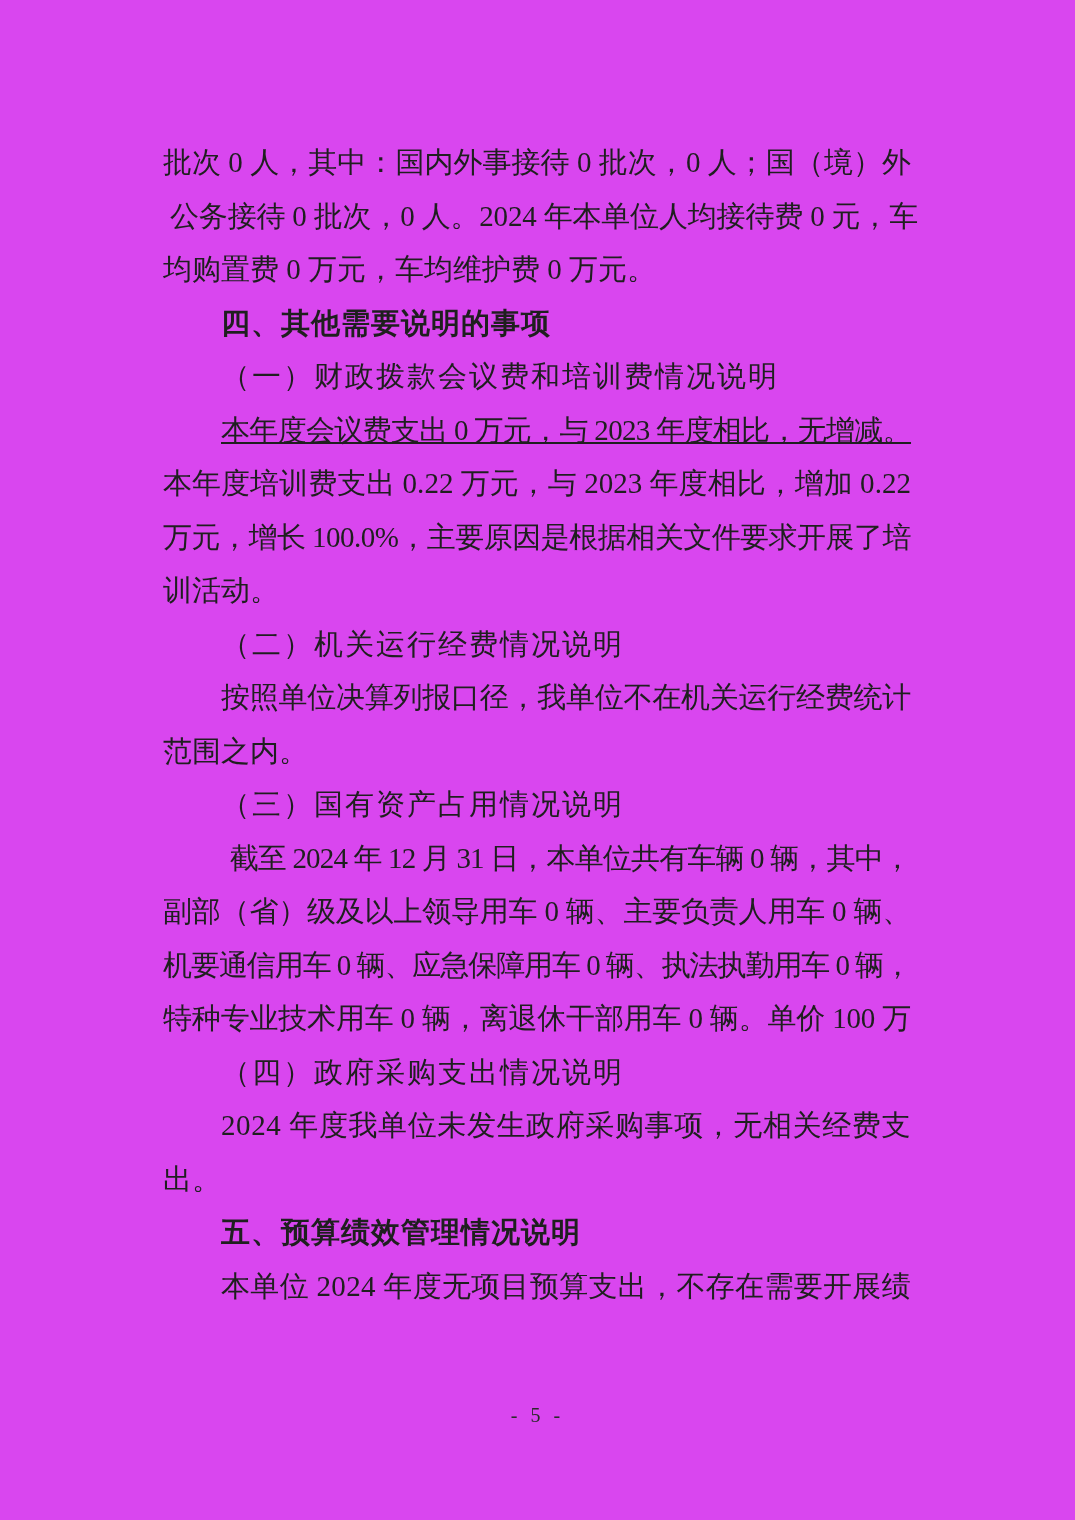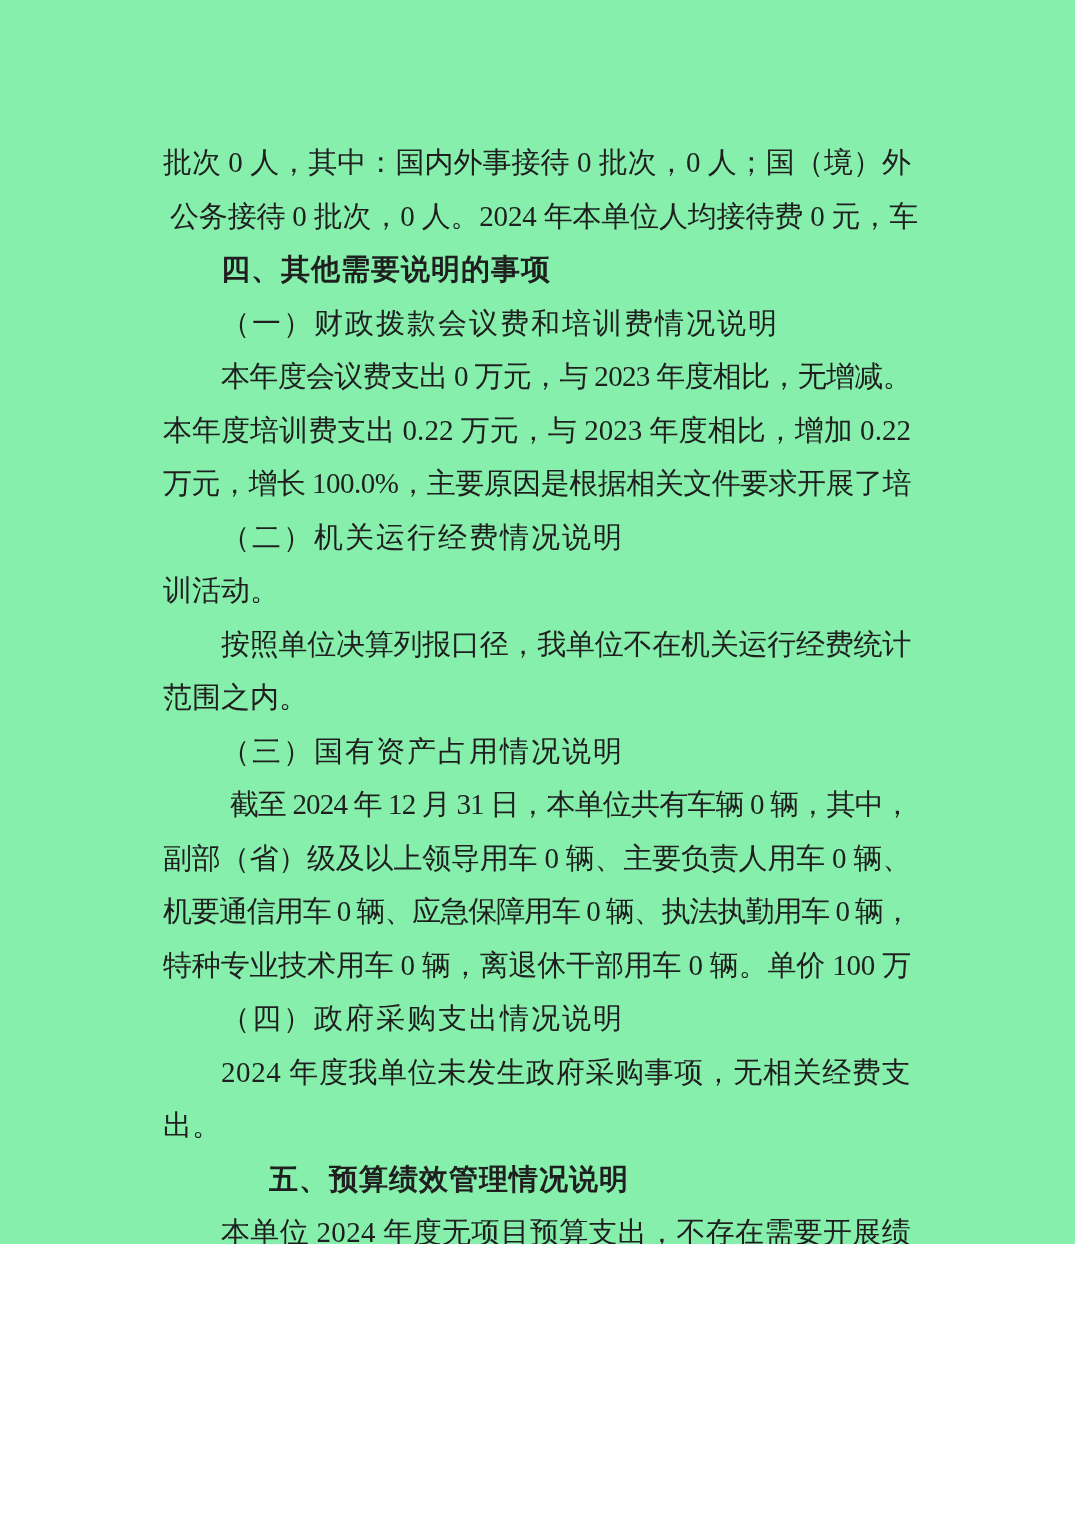--- a/index.html
+++ b/index.html
@@ -3,22 +3,22 @@
 <meta charset="utf-8">
 <style>
   html, body {
     margin: 0;
     padding: 0;
     background: #ffffff;
   }
   .page {
     position: relative;
     width: 1075px;
-    height: 1244px;
-    background: #86efac;
+    height: 1520px;
+    background: #d946ef;
     overflow: hidden;
     font-family: "Liberation Serif", "DejaVu Serif", serif;
     color: #1f1f1f;
   }
   .content {
     position: absolute;
     left: 163px;
     top: 136px;
     width: 748px;
   }
@@ -58,34 +58,35 @@
     font-family: "Liberation Serif", "DejaVu Serif", serif;
   }
 </style>
 </head>
 <body>
 
 <div class="page">
   <div class="content">
     <div class="ln just" style="letter-spacing: 0.0403226px;"><span style="white-space: nowrap;">批次 0 人，其中：国内外事接待 0 批次，0 人；国（境）外</span></div>
     <div class="ln just" style="letter-spacing: -0.176471px;"><span style="white-space: nowrap; margin-left: 7px;">公务接待 0 批次，0 人。2024 年本单位人均接待费 0 元，车</span></div>
+    <div class="ln"><span style="white-space: nowrap;">均购置费 0 万元，车均维护费 0 万元。</span></div>
     <div class="ln head indent"><span style="white-space: nowrap;">四、其他需要说明的事项</span></div>
     <div class="ln sub indent"><span style="white-space: nowrap;">（一）财政拨款会议费和培训费情况说明</span></div>
-    <div class="ln indent just" style="letter-spacing: -0.683333px;"><span style="white-space: nowrap;">本年度会议费支出 0 万元，与 2023 年度相比，无增减。</span></div>
+    <div class="ln indent just" style="letter-spacing: -0.683333px;"><span style="white-space: nowrap; text-decoration: underline;">本年度会议费支出 0 万元，与 2023 年度相比，无增减。</span></div>
     <div class="ln just" style="letter-spacing: 0.0347222px;"><span style="white-space: nowrap;">本年度培训费支出 0.22 万元，与 2023 年度相比，增加 0.22</span></div>
     <div class="ln just" style="letter-spacing: -0.522396px;"><span style="white-space: nowrap;">万元，增长 100.0%，主要原因是根据相关文件要求开展了培</span></div>
+    <div class="ln"><span style="white-space: nowrap;">训活动。</span></div>
     <div class="ln sub indent"><span style="white-space: nowrap;">（二）机关运行经费情况说明</span></div>
-    <div class="ln"><span style="white-space: nowrap;">训活动。</span></div>
     <div class="ln indent just" style="letter-spacing: -0.25px;"><span style="white-space: nowrap;">按照单位决算列报口径，我单位不在机关运行经费统计</span></div>
     <div class="ln"><span style="white-space: nowrap;">范围之内。</span></div>
     <div class="ln sub indent"><span style="white-space: nowrap;">（三）国有资产占用情况说明</span></div>
     <div class="ln indent-deep just" style="letter-spacing: -0.834286px;"><span style="white-space: nowrap;">截至 2024 年 12 月 31 日，本单位共有车辆 0 辆，其中，</span></div>
     <div class="ln just" style="letter-spacing: -0.2px;"><span style="white-space: nowrap;">副部（省）级及以上领导用车 0 辆、主要负责人用车 0 辆、</span></div>
     <div class="ln just" style="letter-spacing: -1.06061px;"><span style="white-space: nowrap;">机要通信用车 0 辆、应急保障用车 0 辆、执法执勤用车 0 辆，</span></div>
     <div class="ln just" style="letter-spacing: -0.181818px;"><span style="white-space: nowrap;">特种专业技术用车 0 辆，离退休干部用车 0 辆。单价 100 万</span></div>
     <div class="ln sub indent"><span style="white-space: nowrap; text-align: center;">（四）政府采购支出情况说明</span></div>
     <div class="ln indent just" style="letter-spacing: 0.605769px;"><span style="white-space: nowrap;">2024 年度我单位未发生政府采购事项，无相关经费支</span></div>
     <div class="ln"><span style="white-space: nowrap;">出。</span></div>
-    <div class="ln head indent"><span style="white-space: nowrap; margin-left: 48px;">五、预算绩效管理情况说明</span></div>
+    <div class="ln head indent"><span style="white-space: nowrap;">五、预算绩效管理情况说明</span></div>
     <div class="ln indent just" style="letter-spacing: 0.314815px;"><span style="white-space: nowrap;">本单位 2024 年度无项目预算支出，不存在需要开展绩</span></div>
   </div>
   <div class="footer">- 5 -</div>
 </div>
 
 </body></html>

